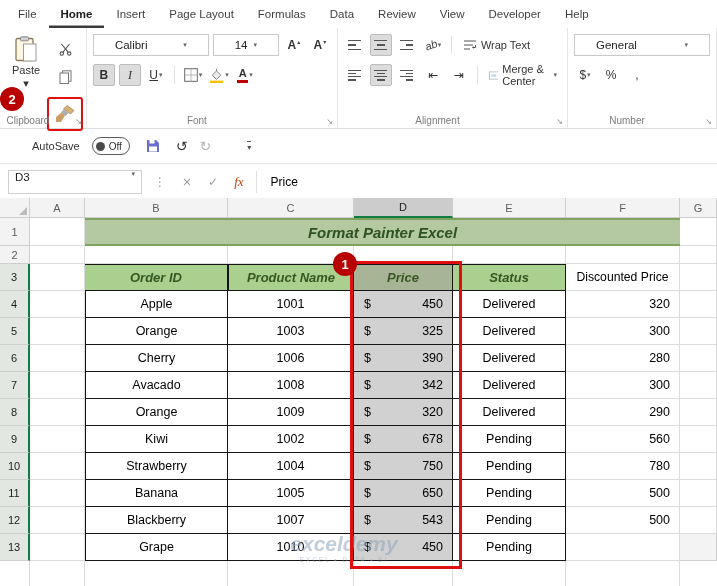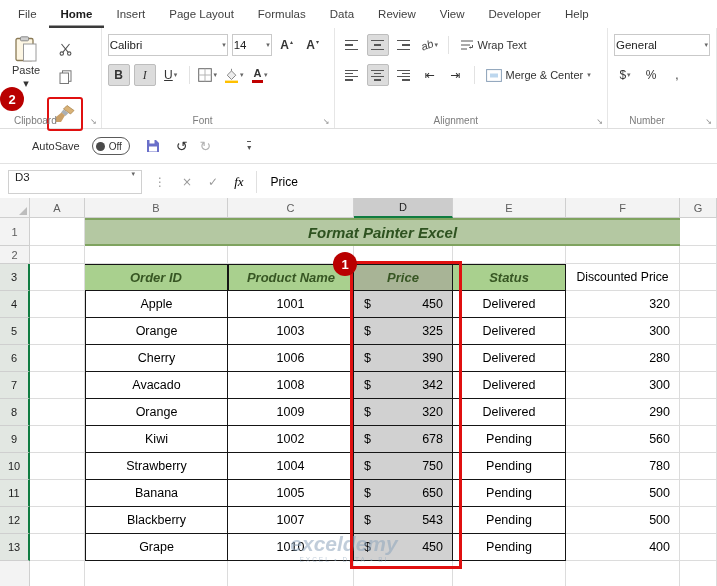--- a/index.html
+++ b/index.html
@@ -14,21 +14,21 @@
 
   
   .ribbon{position:relative;height:100px;display:flex;border-bottom:1px solid #dedede;background:#fff}
   .grp{position:relative;border-right:1px solid #e6e6e6;padding:6px 6px 16px 6px}
   .grp-label{position:absolute;bottom:2px;left:0;right:30px;text-align:center;font-size:10px;color:#7c7c7c}
   .launcher{position:absolute;bottom:2px;right:4px;font-size:8px;color:#8d8d8d}
   .rowline{display:flex;align-items:center;gap:4px}
   .icbtn{min-width:20px;height:20px;display:inline-flex;align-items:center;justify-content:center;border:1px solid transparent;border-radius:2px;color:#333;font-size:12px;gap:1px}
   .icbtn.active{background:#dcdcdc;border-color:#bdbdbd}
   .caret{font-size:7px;color:#666;line-height:1}
-  .combo{height:20px;border:1px solid #c9c9c9;background:#fff;display:flex;align-items:center;padding:0 1px;font-size:11.5px;gap:4px;color:#222}
+  .combo{height:20px;border:1px solid #c9c9c9;background:#fff;display:flex;align-items:center;padding:0 21px;font-size:11.5px;gap:4px;color:#222}
   .combo .caret{margin-left:auto}
   .vsep{width:1px;height:18px;background:#e2e2e2;margin:0 3px}
 
   
   .grp.clipboard{width:96px}
   .clip-body{display:flex;gap:6px}
   .paste-btn{width:40px;display:flex;flex-direction:column;align-items:center;gap:2px;padding-top:2px}
   .paste-btn span{font-size:11px;color:#333}
   .clip-col{display:flex;flex-direction:column;gap:6px;padding-top:4px}
   .fp-btn{position:relative;width:26px;height:24px;display:flex;align-items:center;justify-content:center;margin-top:8px}
@@ -70,21 +70,21 @@
   .qat-ic{font-size:14px;color:#333}
   .qat-ic.disabled{color:#b3b3b3}
   .qat-custom{font-size:8px;color:#555;border-top:1.6px solid #555;padding-top:1px}
 
   
   .fbar{height:36px;display:flex;align-items:center;padding:0 0 0 8px;border-bottom:1px solid #cccccc;background:#fff}
   .namebox{width:120px;height:22px;border:1px solid #d0d0d0;display:flex;align-items:flex-start;padding:0 6px;font-size:11.5px;color:#222}
   .namebox .caret{margin-left:auto}
   .fx-icons{display:flex;align-items:center;gap:16px;padding:0 12px}
   .fx-icons .gray{color:#9a9a9a;font-size:12px}
-  .fx{font-family:"Liberation Serif",serif;font-style:italic;color:#000000;font-size:13px}
+  .fx{font-family:"Liberation Serif",serif;font-style:italic;color:#c2410c;font-size:13px}
   .fvalue{flex:1;height:22px;border-left:1px solid #e0e0e0;display:flex;align-items:center;padding-left:14px;font-size:12px;color:#000}
 
   
   .grid{position:absolute;left:0;top:198px;display:grid;background:#fff;
     grid-template-columns:30px 55px 143px 126px 99px 113px 114px 37px;
     grid-template-rows:20px 28px 18px repeat(11,27px) 26px}
   .corner,.ch,.rh{background:#f3f3f3;font-size:11px;color:#5d5d5d;display:flex;align-items:center;justify-content:center;border-right:1px solid #cfcfcf;border-bottom:1px solid #cfcfcf}
   .corner{position:relative}
   .corner:after{content:"";position:absolute;right:2px;bottom:2px;border-left:8px solid transparent;border-bottom:8px solid #bdbdbd}
   .ch.sel{background:#cccccc;color:#1e1e1e;border-bottom:2px solid #107c41}
@@ -499,21 +499,20 @@
 
     <div class="rh sel">13</div>
     <div class="cell"></div>
     <div class="cell tbl bl">Grape</div>
     <div class="cell tbl">1010</div>
     <div class="cell tbl dsel price">
         <span>$</span>
         <span>450</span>
       </div>
     <div class="cell tbl">Pending</div>
-    <div class="cell fnum">400</div>
     <div class="cell"></div>
 
     <div class="rh"></div>
     <div class="cell"></div>
     <div class="cell"></div>
     <div class="cell"></div>
     <div class="cell"></div>
     <div class="cell"></div>
     <div class="cell"></div>
     <div class="cell"></div>

